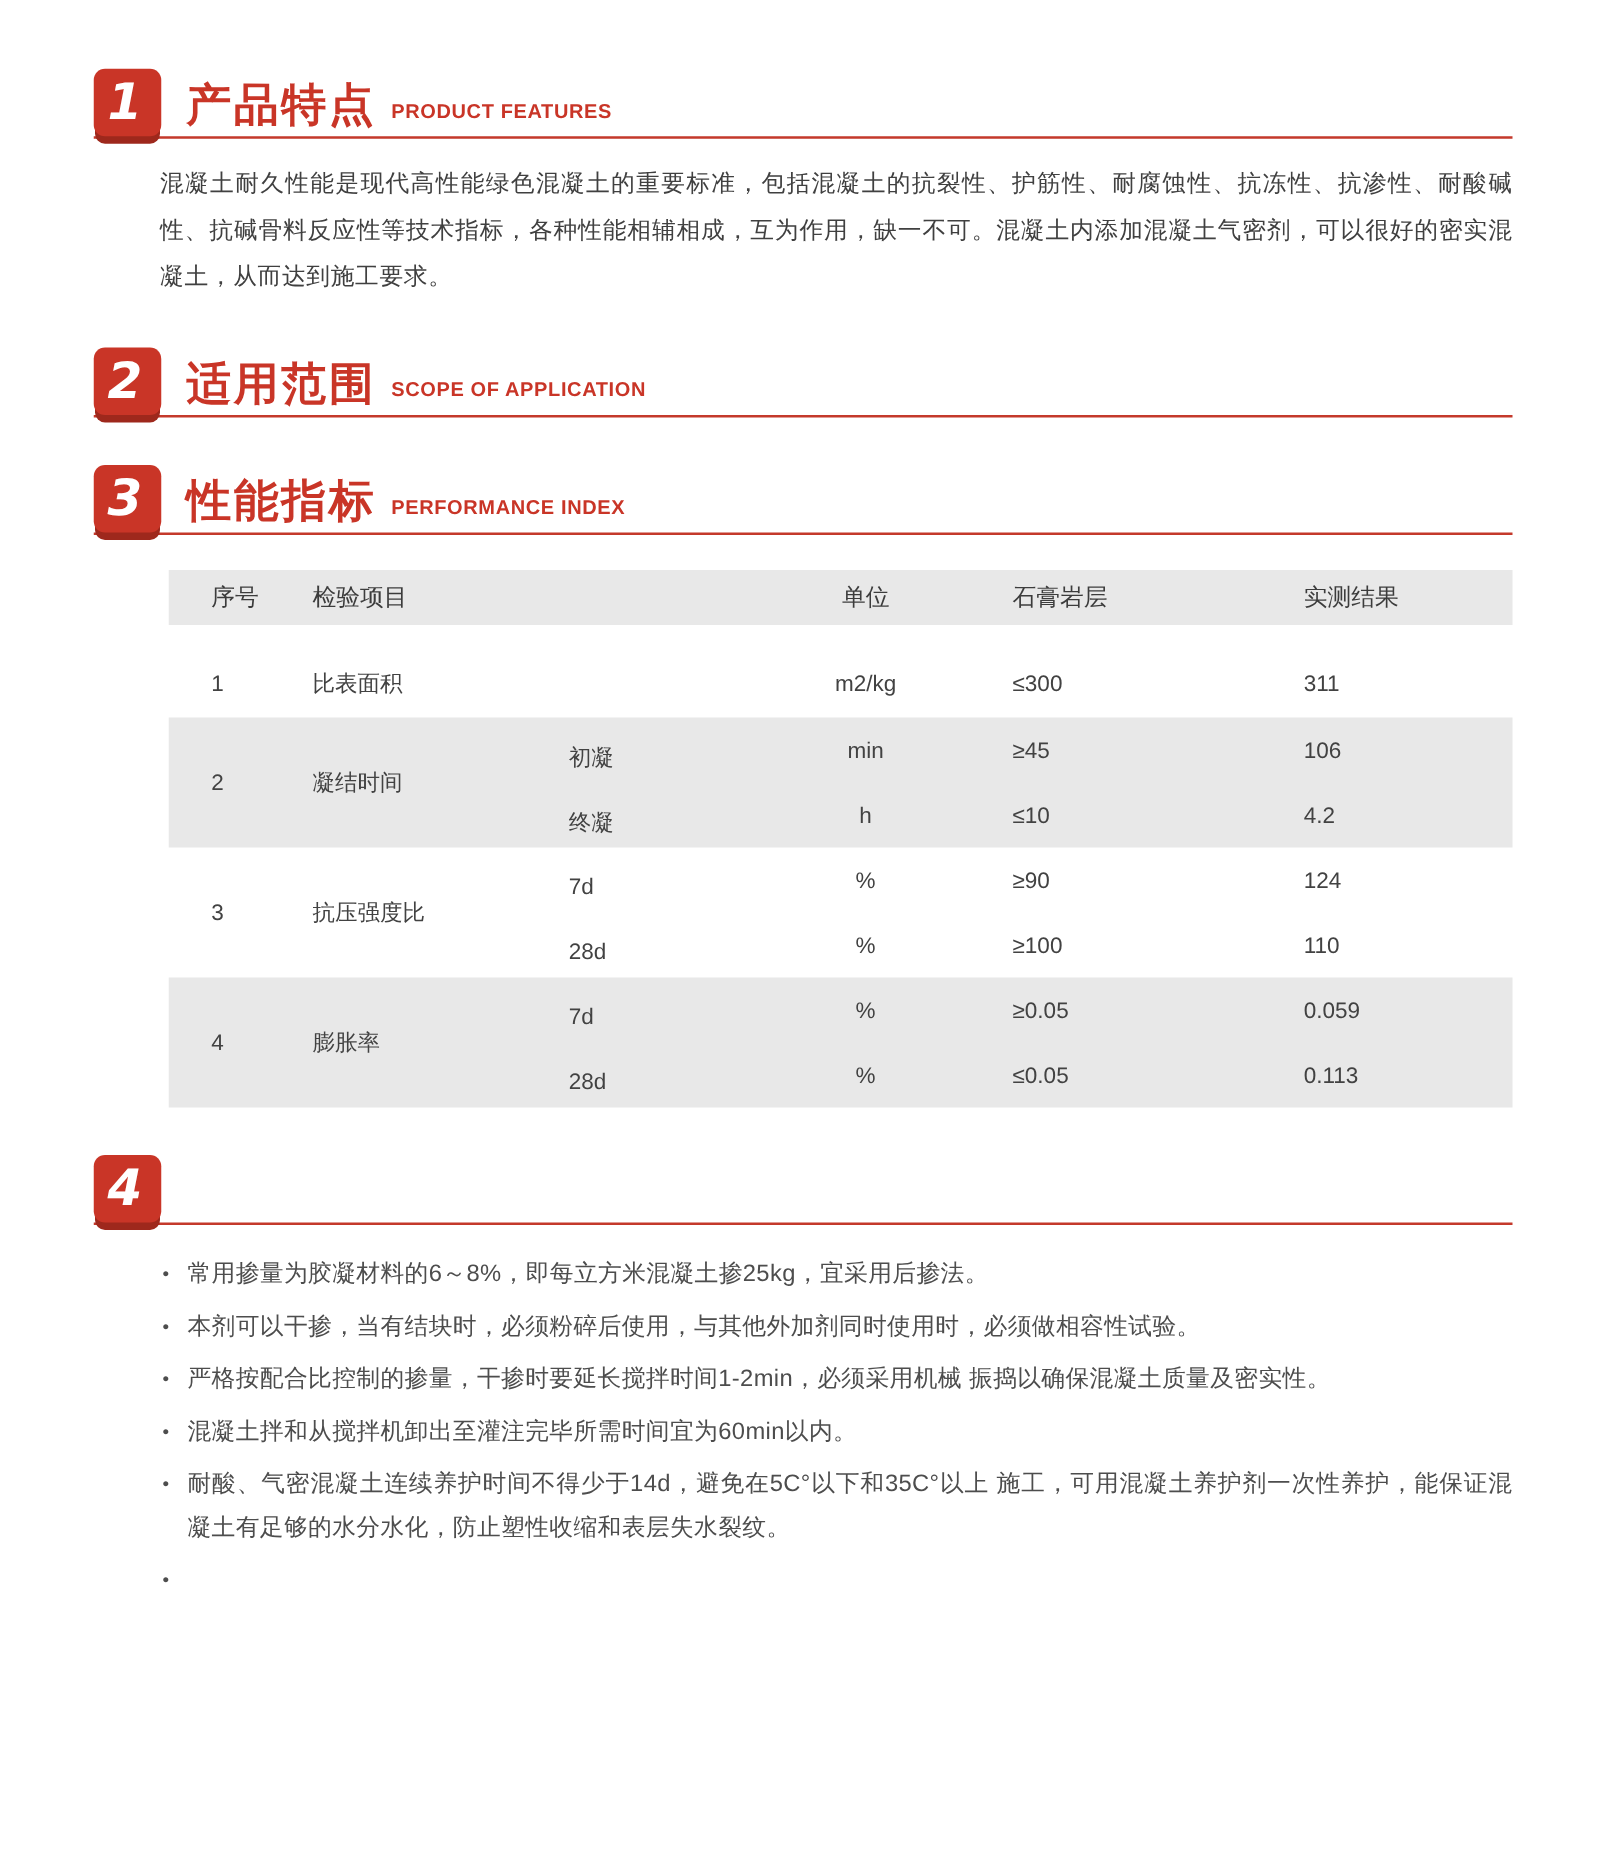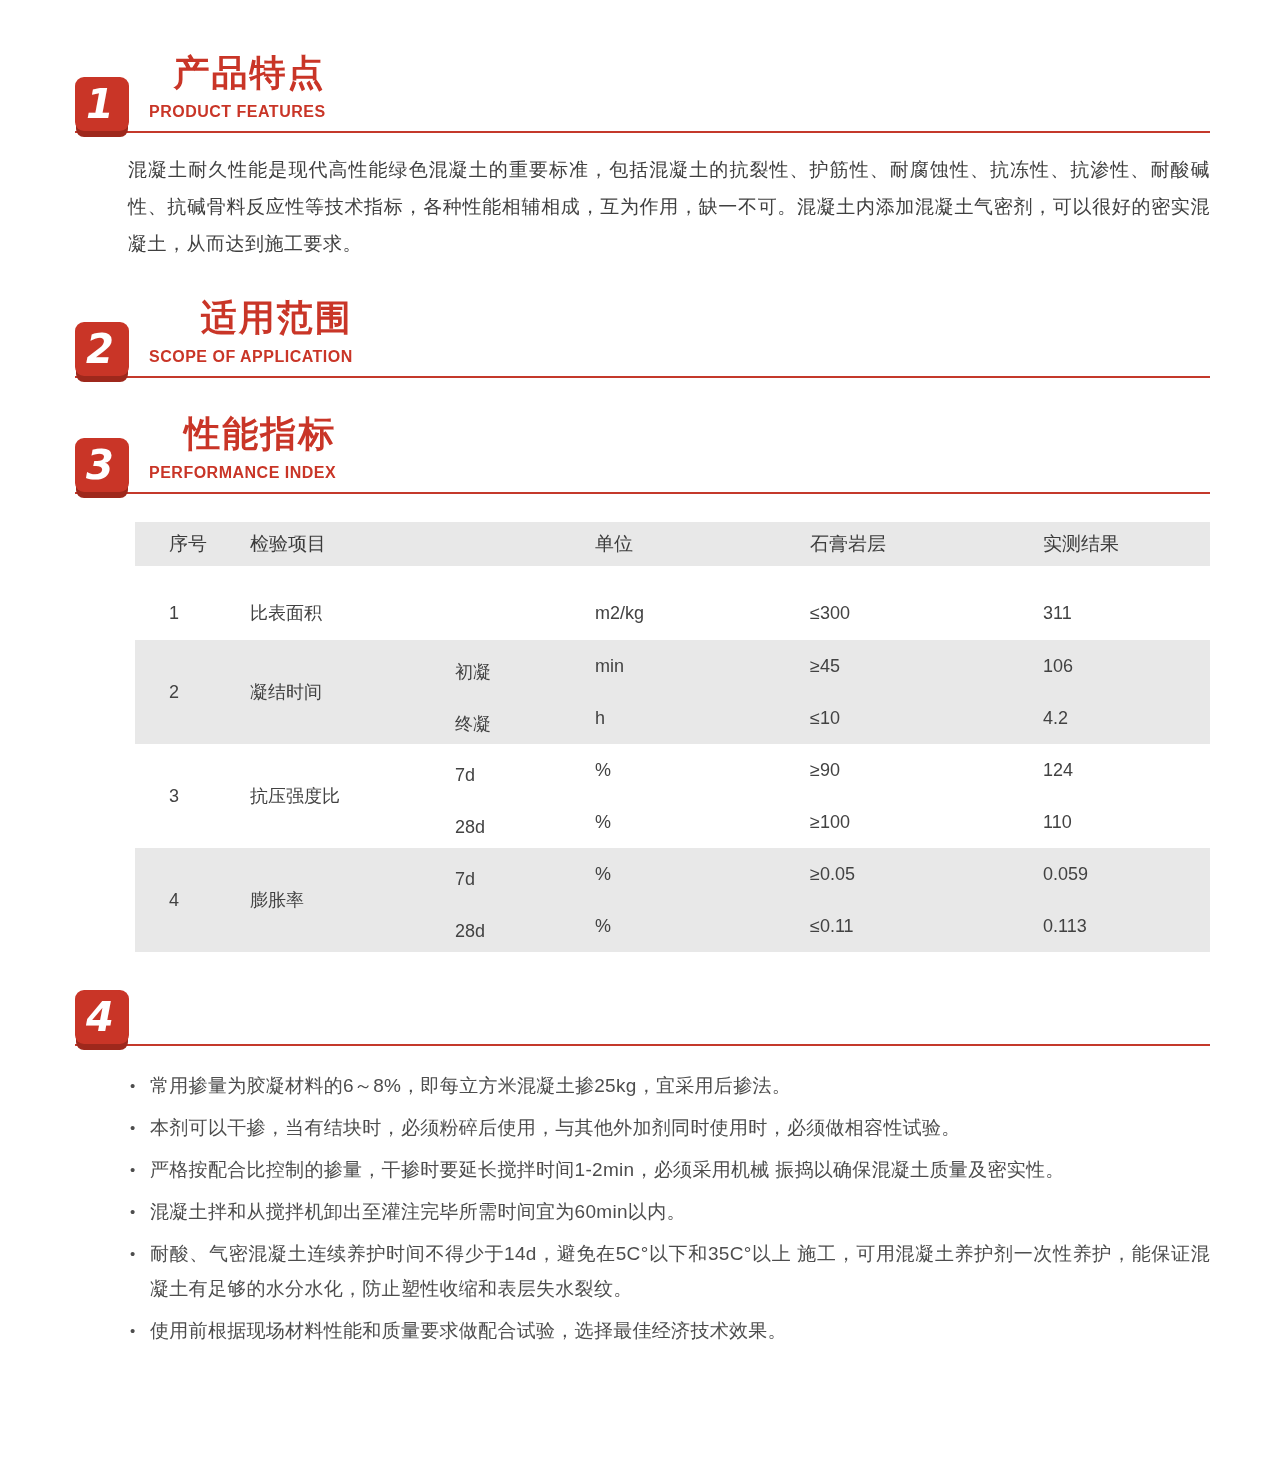--- a/index.html
+++ b/index.html
@@ -24,21 +24,21 @@
     background:#c93527; border-radius:9px;
     margin-bottom:-7px;
     box-shadow:0 7px 0 -1px #9e281c;
     display:flex; align-items:center; justify-content:center;
   }
   .badge span {
     color:#fff; font-size:40px; font-weight:bold; font-style:italic;
     font-family:"DejaVu Sans","Liberation Sans",sans-serif;
     transform:translateX(-2px);
   }
-  .titles { display:flex; align-items:flex-end; gap:12px;flex-direction:column; }
+  .titles { display:flex; align-items:flex-end; gap:12px; }
   .zh {
     color:#c93527; font-size:36px; font-weight:bold; letter-spacing:2px; line-height:1;
   }
   .en {
     color:#c93527; font-size:16px; font-weight:bold; letter-spacing:0.5px;
     padding-bottom:3px;
   }
 
   
   .para {
@@ -50,21 +50,21 @@
   
   .ptable { margin:28px 0 0 60px; width:1075px; font-size:18px; color:#424242; }
   .t-band { display:grid; grid-template-columns:90px 215px 135px 215px 235px 1fr; }
   .t-band.gray { background:#e8e8e8; }
   .t-head { height:44px; align-items:center; font-size:19px; color:#3c3c3c; margin-bottom:20px; }
   .t-single { height:54px; align-items:center; }
   .t-multi { grid-template-rows:52px 52px; align-items:center; }
   .g1{grid-column:1; padding-left:34px;}
   .g2{grid-column:2; padding-left:25px;}
   .g3{grid-column:3; padding-left:15px;margin-top:11px;}
-  .g4{grid-column:4; padding-left:20px;}
+  .g4{grid-column:4; padding-left:20px;text-align:center;}
   .g5{grid-column:5; padding-left:20px;}
   .g6{grid-column:6; padding-left:18px;}
   .rr1{grid-row:1;} .rr2{grid-row:2;}
   .span2{grid-row:1 / 3; align-self:center;}
 
   
   .bullets { margin:22px 0 0 55px; max-width:1080px; }
   .bullet { display:flex; font-size:19px; line-height:35px; margin-bottom:7px; color:#4d4d4d; }
   .bullet .dot { flex:none; width:20px; font-size:15px; line-height:35px; color:#4d4d4d; }
   .bullet .txt { text-align:justify; letter-spacing:0.3px; }
@@ -156,21 +156,21 @@
 
       <div class="t-band t-multi gray">
         <div class="g1 span2">4</div>
         <div class="g2 span2">膨胀率</div>
         <div class="g3 rr1">7d</div>
         <div class="g4 rr1">%</div>
         <div class="g5 rr1">≥0.05</div>
         <div class="g6 rr1">0.059</div>
         <div class="g3 rr2">28d</div>
         <div class="g4 rr2">%</div>
-        <div class="g5 rr2">≤0.11</div>
+        <div class="g5 rr2">≤0.05</div>
         <div class="g6 rr2">0.113</div>
       </div>
     </div>
   </div>
 
   <div class="section">
     <div class="sec-head">
       <div class="badge">
           <span>4</span>
         </div>
@@ -191,18 +191,17 @@
       <div class="bullet">
           <span class="dot">•</span>
           <span class="txt">混凝土拌和从搅拌机卸出至灌注完毕所需时间宜为60min以内。</span>
         </div>
       <div class="bullet">
           <span class="dot">•</span>
           <span class="txt">耐酸、气密混凝土连续养护时间不得少于14d，避免在5C°以下和35C°以上 施工，可用混凝土养护剂一次性养护，能保证混凝土有足够的水分水化，防止塑性收缩和表层失水裂纹。</span>
         </div>
       <div class="bullet">
           <span class="dot">•</span>
-          <span class="txt">使用前根据现场材料性能和质量要求做配合试验，选择最佳经济技术效果。</span>
         </div>
     </div>
   </div>
 
 </div>
 
 </body></html>

